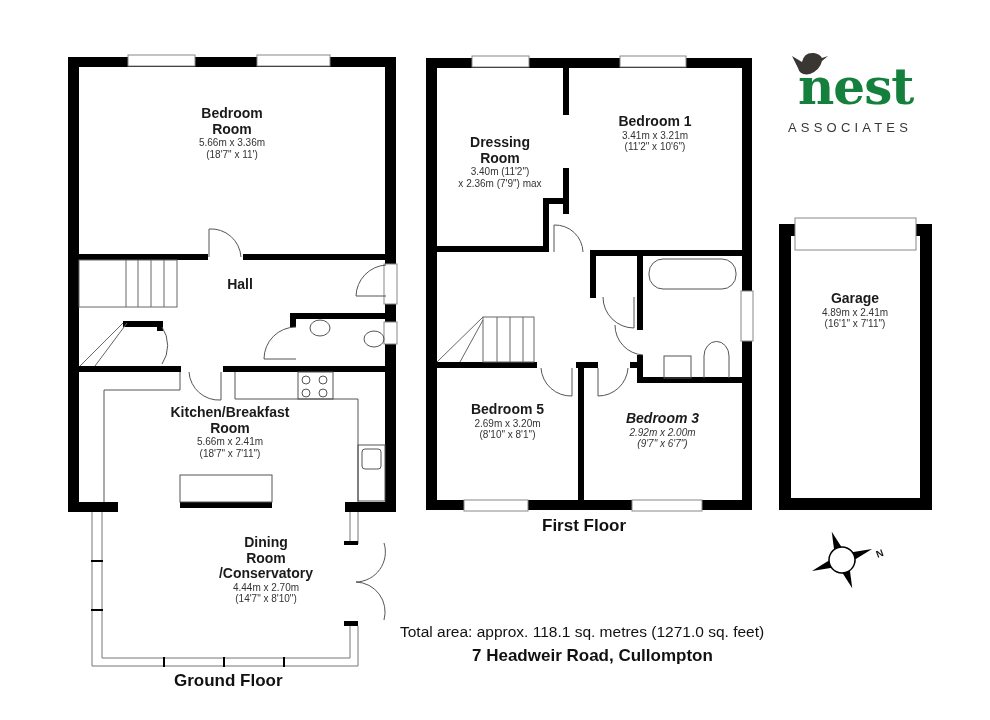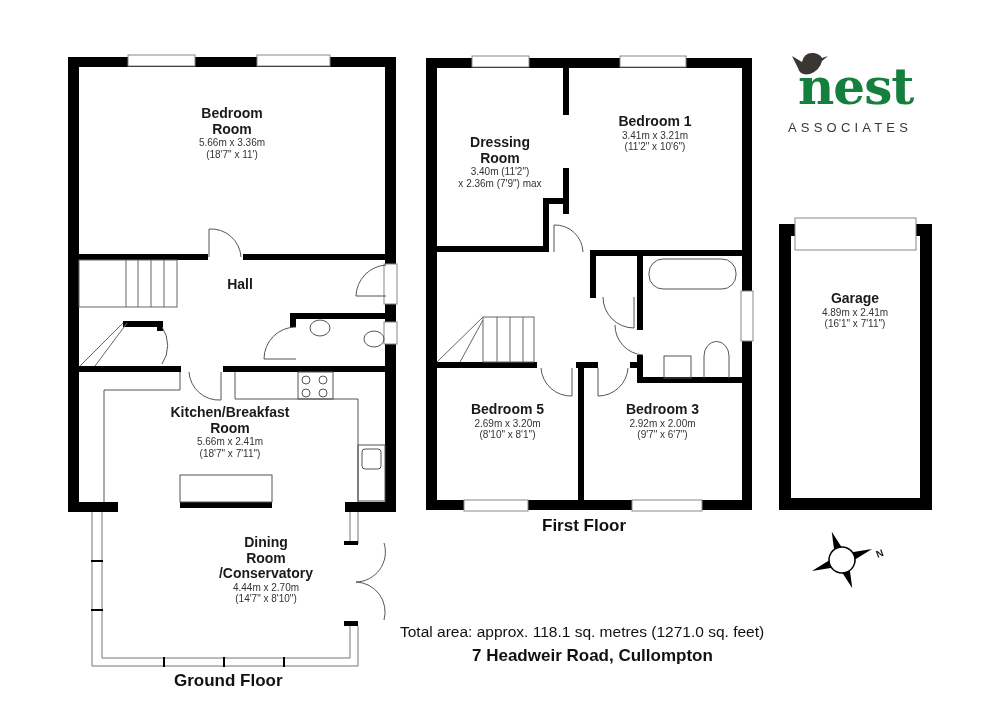--- a/index.html
+++ b/index.html
@@ -201,21 +201,21 @@
 <div class="lbl" style="left:600px;top:106px;width:110px;margin-top:8px;">
   <span class="rname">Bedroom 1</span>
   <span class="rdim">3.41m x 3.21m</span>
   <span class="rdim">(11'2" x 10'6")</span>
 </div>
 <div class="lbl" style="left:455px;top:402px;width:105px;">
   <span class="rname">Bedroom 5</span>
   <span class="rdim">2.69m x 3.20m</span>
   <span class="rdim">(8'10" x 8'1")</span>
 </div>
-<div class="lbl" style="left:610px;top:402px;width:105px;">
+<div class="lbl" style="left:610px;top:411px;width:105px;font-style:italic;">
   <span class="rname">Bedroom 3</span>
   <span class="rdim">2.92m x 2.00m</span>
   <span class="rdim">(9'7" x 6'7")</span>
 </div>
 <div class="lbl" style="left:800px;top:291px;width:110px;">
   <span class="rname">Garage</span>
   <span class="rdim">4.89m x 2.41m</span>
   <span class="rdim">(16'1" x 7'11")</span>
 </div>
 

